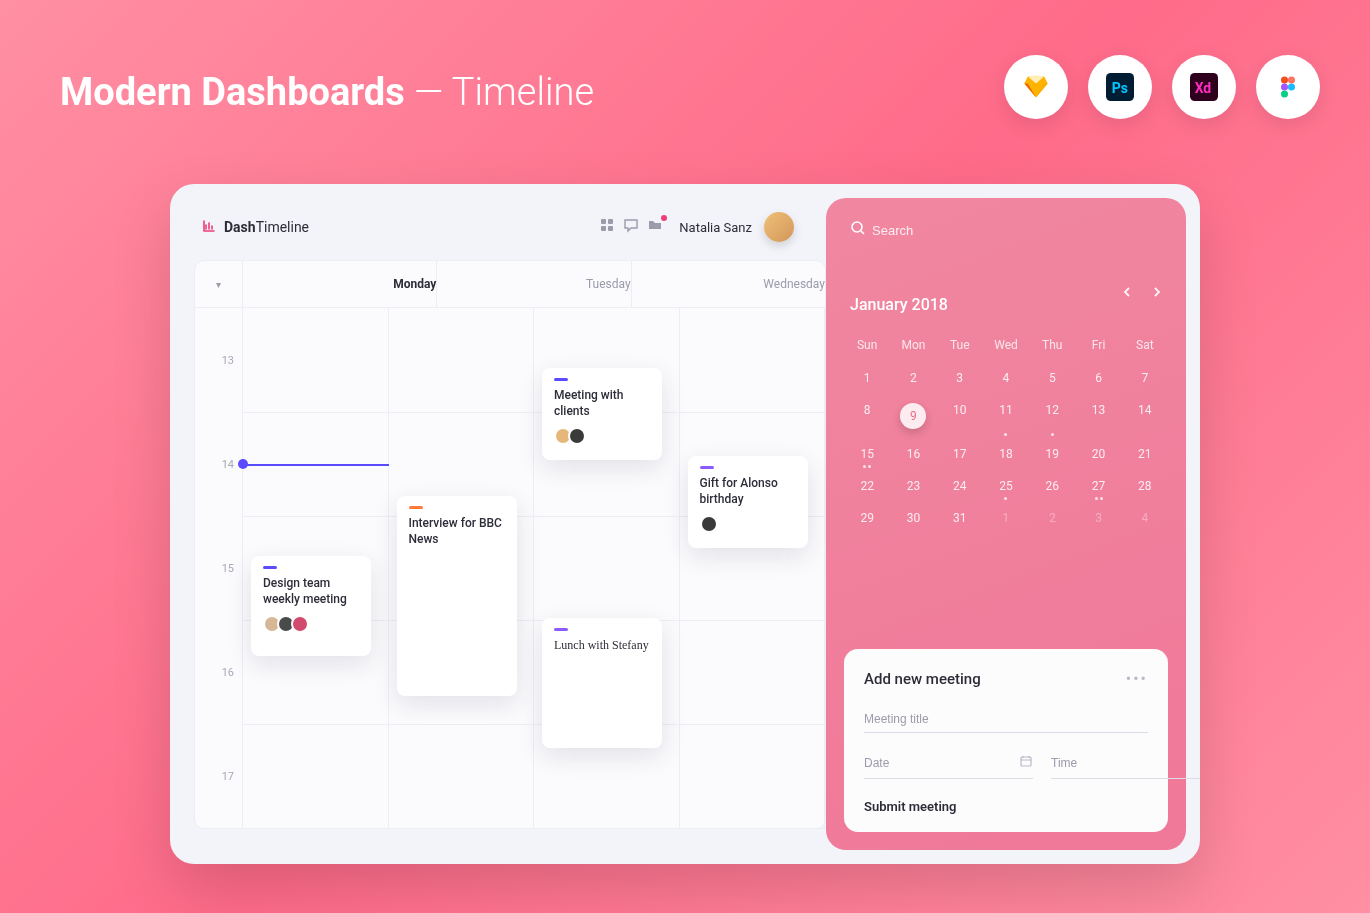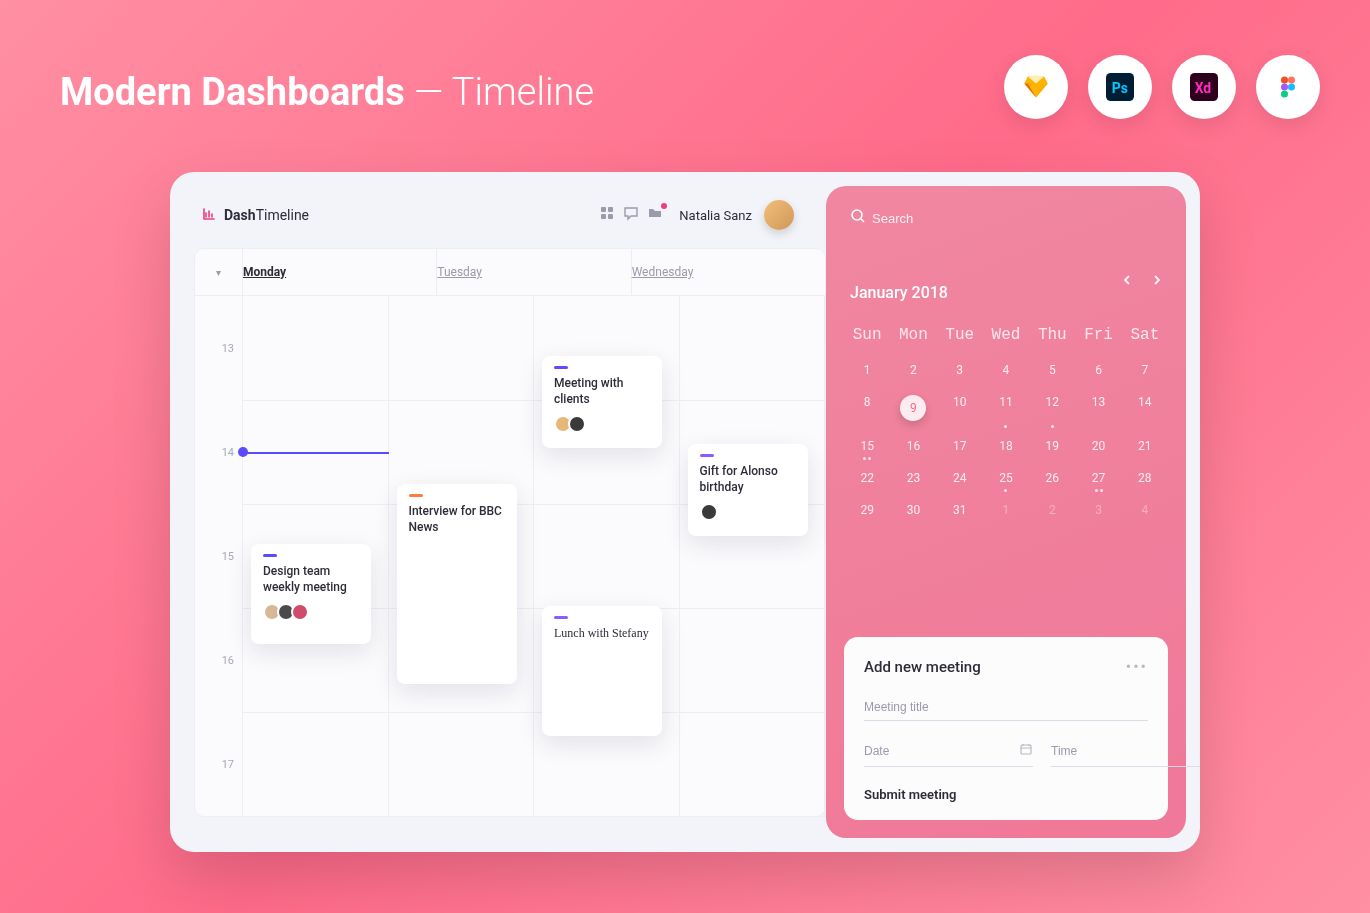--- a/index.html
+++ b/index.html
@@ -7,36 +7,36 @@
   font-family: -apple-system, BlinkMacSystemFont, 'Segoe UI', Roboto, sans-serif;
   background: linear-gradient(135deg, #ff8fa3 0%, #ff6b8a 50%, #ff8fa3 100%);
   width: 1370px; height: 913px; overflow: hidden; position: relative;
 }
 .page-title { position: absolute; top: 70px; left: 60px; color: #fff; font-size: 38px; font-weight: 300; }
 .page-title strong { font-weight: 700; }
 .app-icons { position: absolute; top: 55px; right: 50px; display: flex; gap: 20px; }
 .app-icon { width: 64px; height: 64px; border-radius: 50%; background: #fff; display: flex; align-items: center; justify-content: center; box-shadow: 0 6px 20px rgba(0,0,0,0.1); }
 .app-icon svg { width: 28px; height: 28px; }
 
-.dashboard { position: absolute; top: 172px; left: 170px; width: 1030px; height: 680px; background: #f3f4f9; border-radius: 24px; box-shadow: 0 25px 60px rgba(0,0,0,0.15); display: flex; overflow: hidden; }
+.dashboard { position: absolute; top: 184px; left: 170px; width: 1030px; height: 680px; background: #f3f4f9; border-radius: 24px; box-shadow: 0 25px 60px rgba(0,0,0,0.15); display: flex; overflow: hidden; }
 .main { flex: 1; padding: 28px 0 0 0; }
 .topbar { display: flex; align-items: center; padding: 0 32px 18px 32px; }
 .logo { display: flex; align-items: center; gap: 8px; font-size: 14px; color: #2d2d3a; }
 .logo-icon { color: #ef3d7a; font-weight: bold; }
 .topbar-icons { margin-left: auto; display: flex; align-items: center; gap: 8px; color: #9b9bab; }
 .topbar-icons .ico { cursor: pointer; position: relative; }
 .dot-notif { position: absolute; top: -2px; right: -4px; width: 6px; height: 6px; background: #ef3d7a; border-radius: 50%; }
 .username { font-size: 13px; color: #2d2d3a; margin-left: 8px; }
 .avatar { width: 30px; height: 30px; border-radius: 50%; background: linear-gradient(135deg,#f0c078,#d1965a); box-shadow: 0 4px 10px rgba(0,0,0,0.15); margin-left: 4px; }
 
 .timeline-wrap { padding: 0 0 0 24px; }
 .timeline { background: #fbfbfd; border-radius: 10px; border: 1px solid #eceef4; position: relative; margin-left: 0; }
 .tl-header { display: flex; border-bottom: 1px solid #eceef4; }
 .tl-corner { width: 48px; display: flex; align-items: center; justify-content: center; border-right: 1px solid #eceef4; }
-.tl-day { flex: 1; text-align: left; padding: 16px 0; font-size: 12px; color: #9b9bab; border-right: 1px solid #eceef4; text-decoration: underline; }
+.tl-day { flex: 1; text-align: right; padding: 16px 0; font-size: 12px; color: #9b9bab; border-right: 1px solid #eceef4; }
 .tl-day.active { color: #2d2d3a; font-weight: 700; }
 .tl-day:last-child { border-right: none; }
 .tl-body { display: flex; height: 520px; position: relative; }
 .tl-hours { width: 48px; border-right: 1px solid #eceef4; position: relative; }
 .tl-hour { position: absolute; left: 0; right: 8px; text-align: right; font-size: 11px; color: #a8a8b8; transform: translateY(-50%); }
 .tl-cols { flex: 1; display: flex; position: relative; }
 .tl-col { flex: 1; border-right: 1px solid #eceef4; }
 .tl-col:last-child { border-right: none; }
 .tl-row-line { position: absolute; left: 0; right: 0; height: 1px; background: #eceef4; }
 .now-line { position: absolute; left: 48px; height: 2px; background: #5b4bff; }
@@ -51,21 +51,21 @@
 
 .sidebar { width: 360px; background: linear-gradient(160deg,#f087a0,#f07898); border-radius: 20px; margin: 14px 14px 14px 0; padding: 18px; color: #fff; display: flex; flex-direction: column; }
 .search-row { display: flex; align-items: center; gap: 6px; padding: 4px 6px 16px 6px; }
 .search-row input { background: transparent; border: none; outline: none; color: #fff; font-size: 13px; flex: 1; }
 .search-row input::placeholder { color: rgba(255,255,255,0.85); }
 .cal-header { display: flex; align-items: center; justify-content: space-between; padding: 14px 6px 10px 6px; }
 .cal-title { font-size: 16px; font-weight: 500; margin-top: 25px; }
 .cal-arrows { display: flex; gap: 20px; }
 .cal-arrow { cursor: pointer; opacity: 0.9; }
 .cal-grid { display: grid; grid-template-columns: repeat(7,1fr); text-align: center; gap: 4px 0; padding: 6px 0 14px 0; }
-.cal-dow { font-size: 16px; opacity: 0.8; padding: 8px 0; font-family: Liberation Mono, monospace; }
+.cal-dow { font-size: 12px; opacity: 0.8; padding: 8px 0; }
 .cal-cell { font-size: 12px; padding: 7px 0; position: relative; cursor: pointer; opacity: 0.85; }
 .cal-cell.muted { opacity: 0.35; }
 .cal-cell.selected span { background: #fff; color: #ef6a88; border-radius: 50%; width: 26px; height: 26px; display: inline-flex; align-items: center; justify-content: center; box-shadow: 0 4px 10px rgba(0,0,0,0.2); }
 .cal-dots { position: absolute; bottom: 0px; left: 0; right: 0; display: flex; justify-content: center; gap: 2px; }
 .cal-dot { width: 3px; height: 3px; background: #fff; border-radius: 50%; opacity: 0.9; }
 
 .form-card { background: #fcfcfd; border-radius: 14px; padding: 20px 20px 18px 20px; color: #2d2d3a; margin-top: auto; }
 .form-head { display: flex; align-items: center; justify-content: space-between; margin-bottom: 18px; }
 .form-title { font-size: 15px; font-weight: 500; }
 .form-dots { color: #b8b8c6; letter-spacing: 2px; cursor: pointer; }

